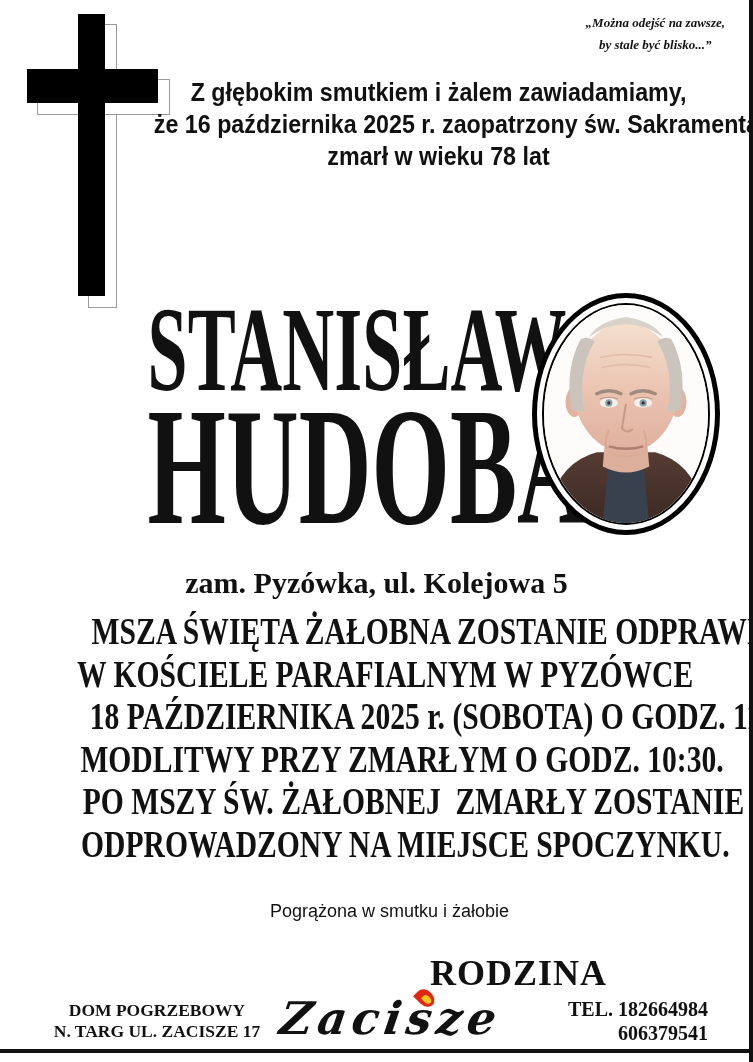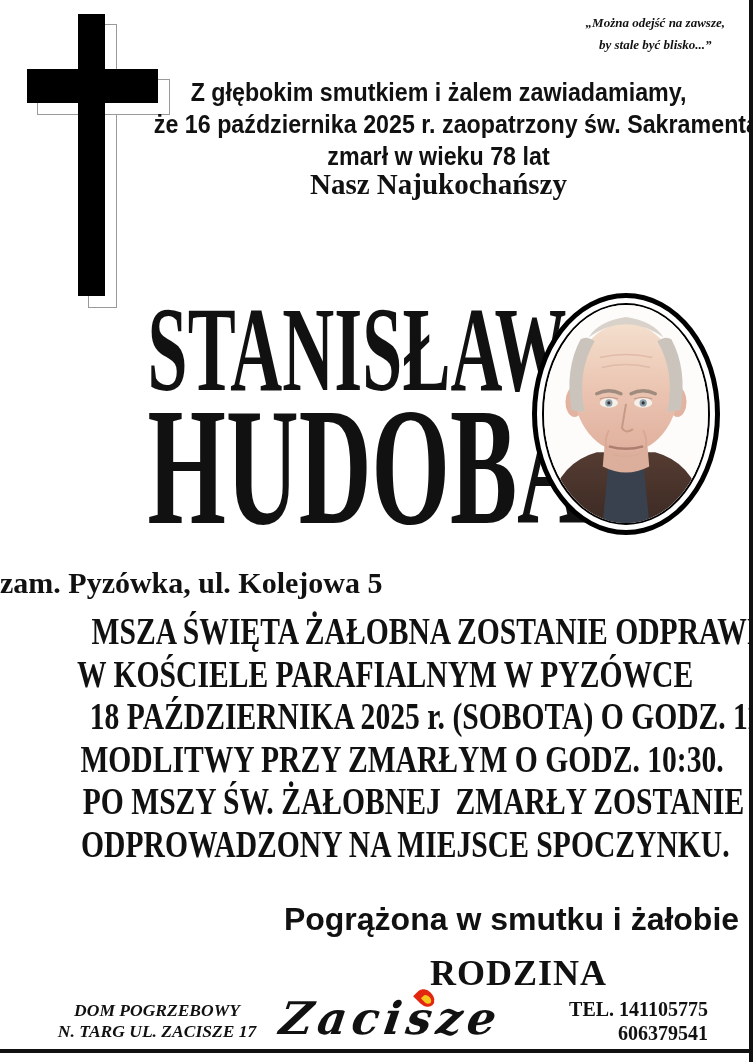--- a/index.html
+++ b/index.html
@@ -57,42 +57,42 @@
     position:absolute;left:532px;top:293px;width:188px;height:242px;box-sizing:border-box;
     border:5px solid #000;border-radius:50%;background:#fff;
   }
   .photo-inner{
     position:absolute;left:5px;top:5px;right:5px;bottom:5px;box-sizing:border-box;
     border:2px solid #000;border-radius:50%;overflow:hidden;background:#fdfdfd;
   }
   .photo-inner svg{display:block;width:100%;height:100%;}
 
   .residence{
-    position:absolute;left:0;right:0;top:566px;text-align:left;
+    position:absolute;left:0;right:0;top:566px;text-align:center;
     font-weight:bold;font-size:30px;
   }
 
   .mass{
     position:absolute;left:0;right:0;top:611px;text-align:center;
     font-weight:bold;font-size:37px;line-height:42.5px;
   }
   .mass .cond{display:inline-block;transform:scaleX(0.80);transform-origin:center;white-space:pre;}
 
   .mourning{
-    position:absolute;left:270px;right:0;top:901px;text-align:center;
-    font-family:"Liberation Sans",sans-serif;font-weight:bold;font-size:32px;
+    position:absolute;left:270px;right:0;top:901px;
+    font-family:"Liberation Sans",sans-serif;font-weight:normal;font-size:18px;
   }
   .family{
     position:absolute;left:290px;right:6px;top:952px;text-align:center;
     font-weight:bold;font-size:36px;letter-spacing:1px;
   }
 
   .funeral-home{
     position:absolute;left:38px;top:1000px;width:238px;text-align:center;
-    font-weight:bold;font-size:17.5px;line-height:21px;font-style:italic;
+    font-weight:bold;font-size:17.5px;line-height:21px;
   }
   .logo{
     position:absolute;left:280px;top:990px;width:260px;height:58px;
   }
   .logo-text{
     font-family:"DejaVu Serif",serif;font-style:italic;font-weight:bold;
     font-size:45px;letter-spacing:5px;transform:skewX(-8deg);display:inline-block;
     line-height:58px;
   }
   .flame{
@@ -127,21 +127,20 @@
     <div>„Można odejść na zawsze,</div>
     <div>by stale być blisko...”</div>
   </div>
 
   <div class="intro">
     <div><span class="cond">Z głębokim smutkiem i żalem zawiadamiamy,</span></div>
     <div><span class="cond">że 16 października 2025 r. zaopatrzony św. Sakramentami</span></div>
     <div><span class="cond">zmarł w wieku 78 lat</span></div>
   </div>
 
-  <div class="relation-intro">Nasz Najukochańszy</div>
 
   <div class="name-block first-name">
     <span class="cond">STANISŁAW</span>
   </div>
   <div class="name-block last-name">
     <span class="cond">HUDOBA</span>
   </div>
 
   <div class="photo-frame">
     <div class="photo-inner">
@@ -221,17 +220,17 @@
   </div>
 
   <div class="logo">
     <span class="logo-text">Zacisze</span>
     <div class="flame">
       <div class="flame-inner"></div>
     </div>
   </div>
 
   <div class="phones">
-    <div>TEL. 141105775</div>
+    <div>TEL. 182664984</div>
     <div>606379541</div>
   </div>
 
 </div>
 
 </body></html>

